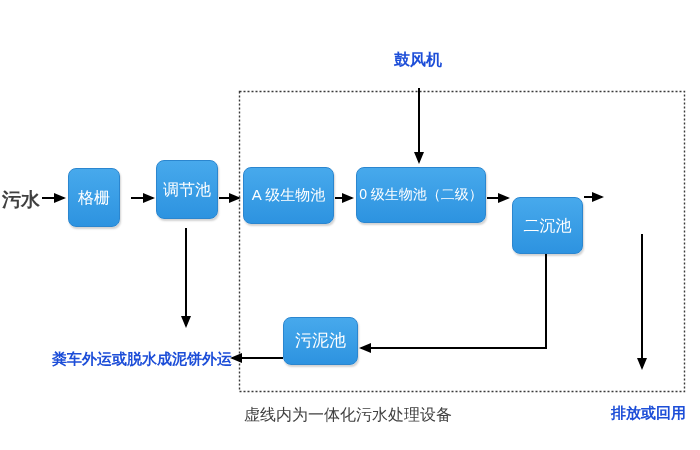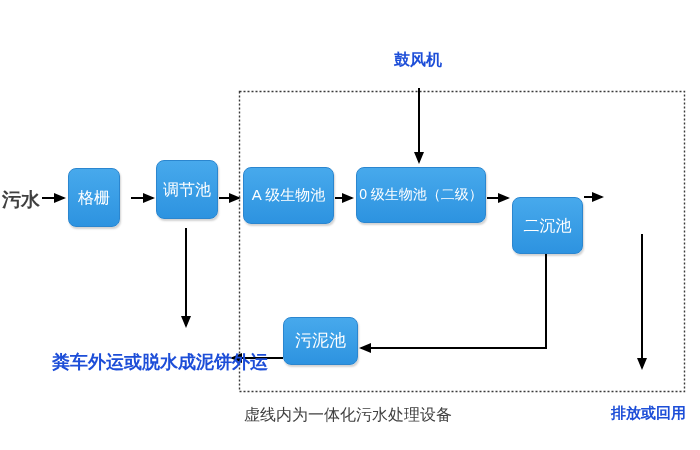--- a/index.html
+++ b/index.html
@@ -72,19 +72,19 @@
 
 
   <div class="node" style="left:283px;top:317px;width:75px;height:48px;font-size:17px;">
     <span>污泥池</span>
   </div>
 
   <div class="lbl black" style="left:2px;top:187px;font-size:19px;font-weight:bold;">污水</div>
 
   <div class="lbl blue" style="left:394px;top:50px;font-size:16px;">鼓风机</div>
 
-  <div class="lbl blue" style="left:52px;top:350px;font-size:18px;">粪车外运或脱水成泥饼外运</div>
+  <div class="lbl blue" style="left:52px;top:350px;font-size:15px;">粪车外运或脱水成泥饼外运</div>
 
   <div class="lbl black" style="left:244px;top:405px;font-size:16px;">虚线内为一体化污水处理设备</div>
 
   <div class="lbl blue" style="left:611px;top:404px;font-size:15px;text-align:right;">排放或回用</div>
 
 </div>
 
 </body></html>

